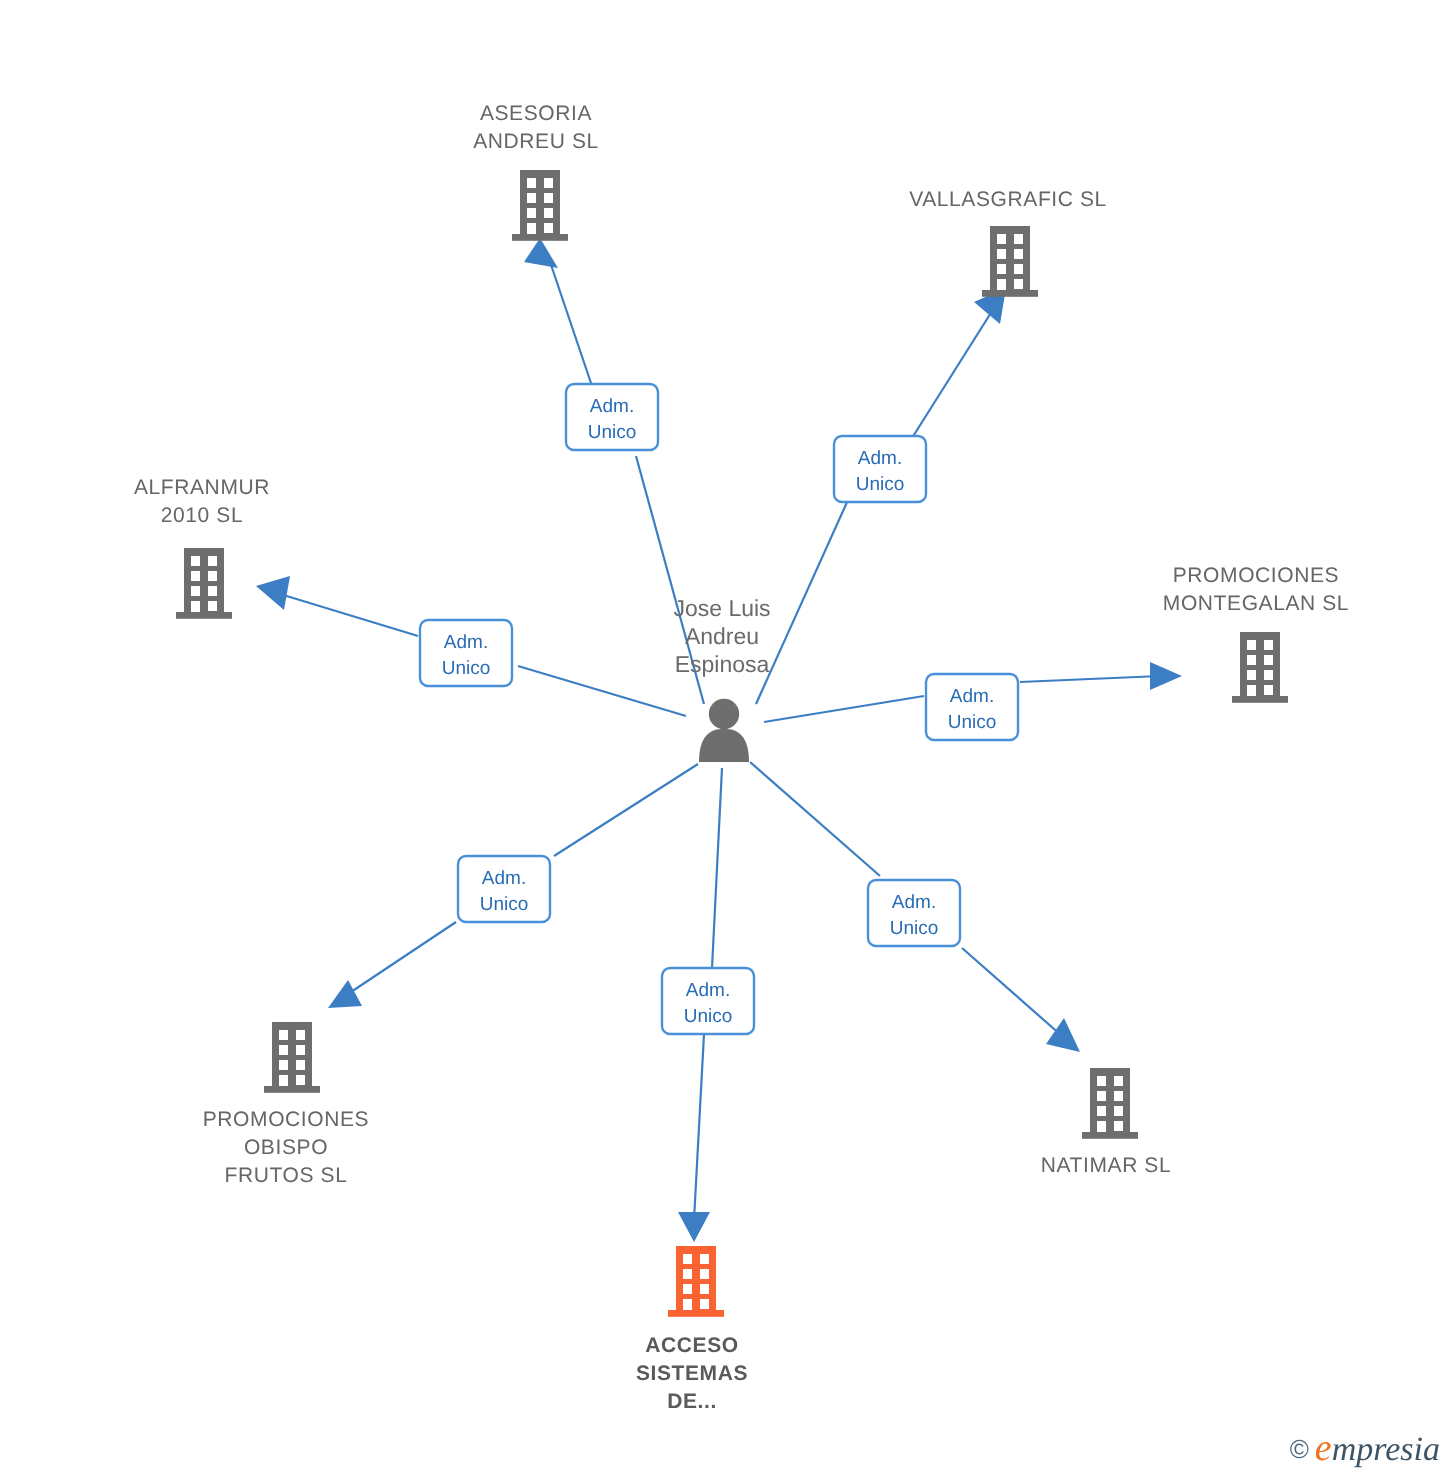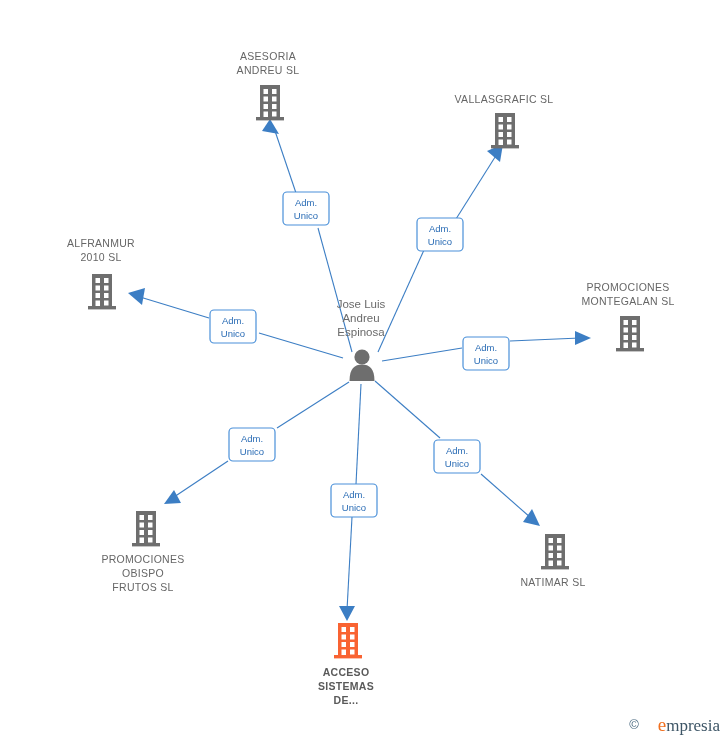--- a/index.html
+++ b/index.html
@@ -72,23 +72,23 @@
     user-select: none;
   }
   .watermark .copy {
     font-family: "Liberation Sans", sans-serif;
     font-size: 13px;
     color: #4a6a80;
   }
   .watermark .brand {
     font-family: "Liberation Serif", serif;
     font-size: 17px;
+    font-style: italic;
     color: #3d5566;
     line-height: 1;
-    margin-left: 16px;
   }
   .watermark .brand .lead {
     color: #f07020;
     font-size: 19px;
   }
 </style>
 </head>
 <body>
 
 <div id="diagram-root">

